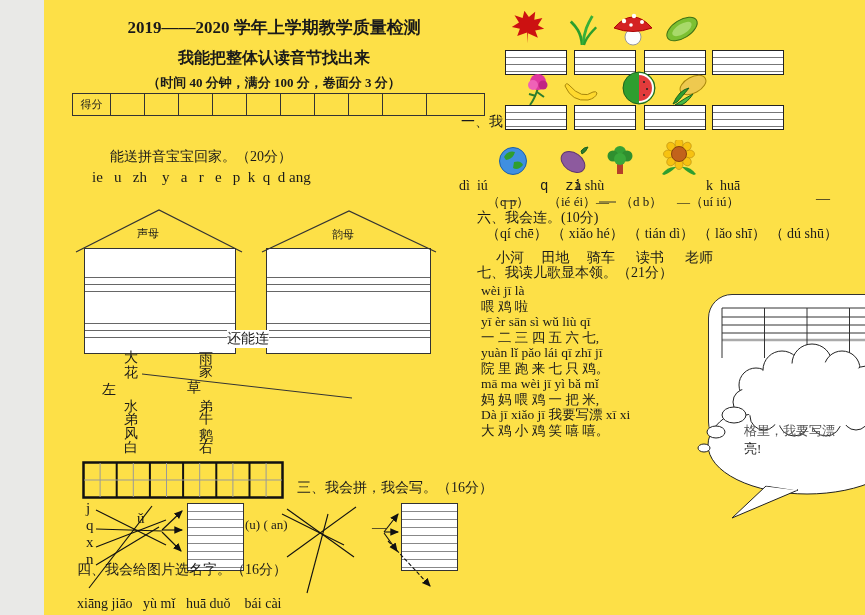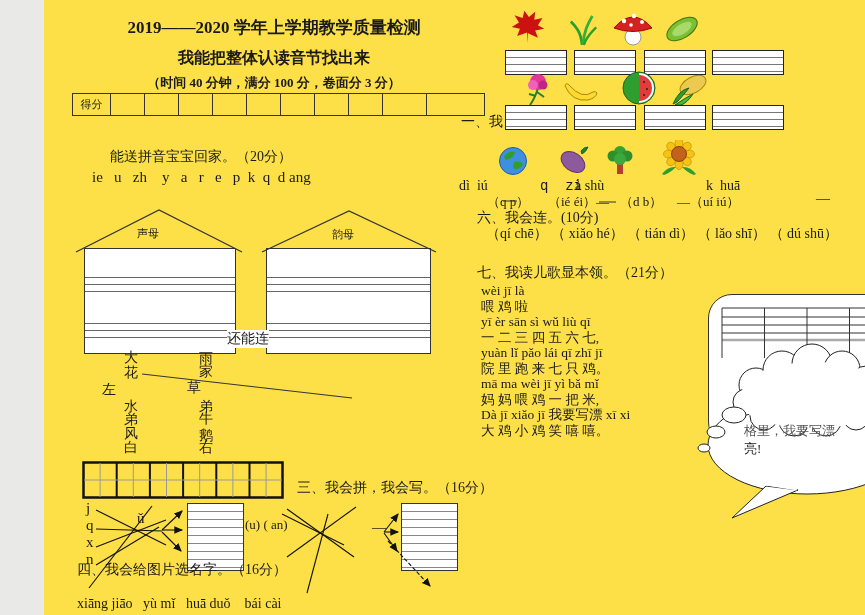--- a/index.html
+++ b/index.html
@@ -231,20 +231,21 @@
   <div class="abs pre" style="left:662px;top:178px;font-size:14px;">k  huā</div>
 
   <div class="abs pre" style="left:443px;top:193px;font-size:13px;">（q p）</div>
   <div class="abs pre" style="left:504px;top:193px;font-size:13px;">（ié éi）—</div>
   <div class="abs pre" style="left:576px;top:193px;font-size:13px;">（d b）</div>
   <div class="abs pre" style="left:633px;top:193px;font-size:13px;">—（uí iú）</div>
   <div class="abs" style="left:772px;top:191px;font-size:14px;">—</div>
 
   <div class="abs" style="left:433px;top:209px;font-size:14px;">六、我会连。(10分)</div>
   <div class="abs pre" style="left:442px;top:225px;font-size:14px;text-align:right;">（qí chē） （ xiǎo hé） （ tián dì） （ lǎo shī） （ dú shū）</div>
+  <div class="abs pre" style="left:452px;top:249px;font-size:14px;">小河　 田地　 骑车　  读书　  老师</div>
 
   <div class="abs" style="left:433px;top:264px;font-size:14px;">七、我读儿歌显本领。（21分）</div>
   <div class="abs" style="left:437px;top:283px;">
     <div class="poemline">wèi jī là</div>
     <div class="poemline">喂 鸡 啦</div>
     <div class="poemline">yī èr sān sì wǔ liù qī</div>
     <div class="poemline">一 二 三 四 五 六 七,</div>
     <div class="poemline">yuàn lǐ pǎo lái qī zhī jī</div>
     <div class="poemline">院 里 跑 来 七 只 鸡。</div>
     <div class="poemline">mā ma wèi jī yì bǎ mǐ</div>

